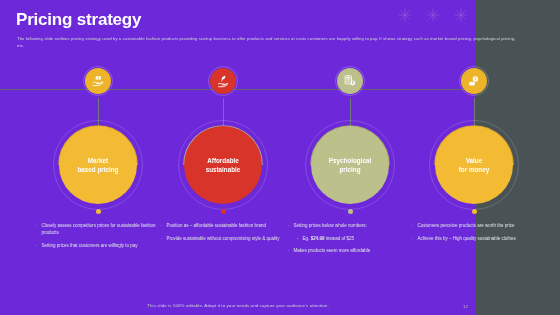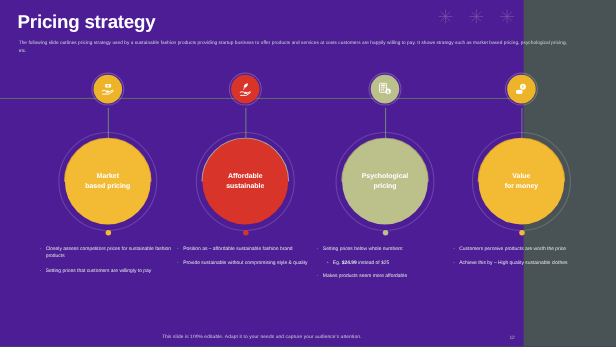--- a/index.html
+++ b/index.html
@@ -5,21 +5,21 @@
   * { box-sizing: border-box; margin: 0; padding: 0; }
   html, body {
     width: 560px; height: 315px;
     background: #495254;
     font-family: "Liberation Sans", sans-serif;
     overflow: hidden;
   }
   .slide {
     position: relative;
     width: 476px; height: 315px;
-    background: #4c1d95;
+    background: #6d28d9;
     text-decoration: underline;
   }
 
   
   .title {
     position: absolute;
     left: 16px; top: 10px;
     font-size: 17px;
     font-weight: bold;
     color: #ffffff;

